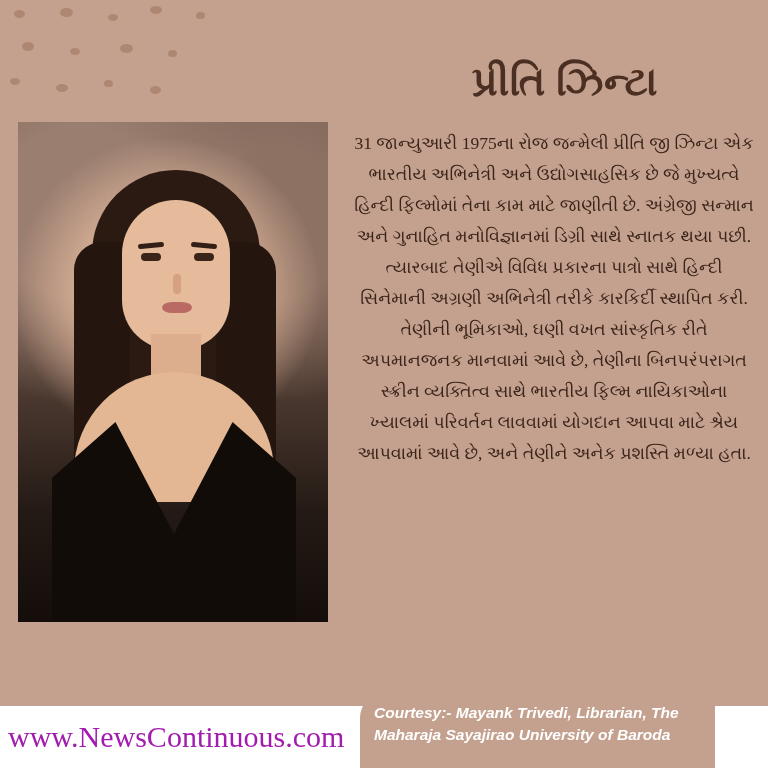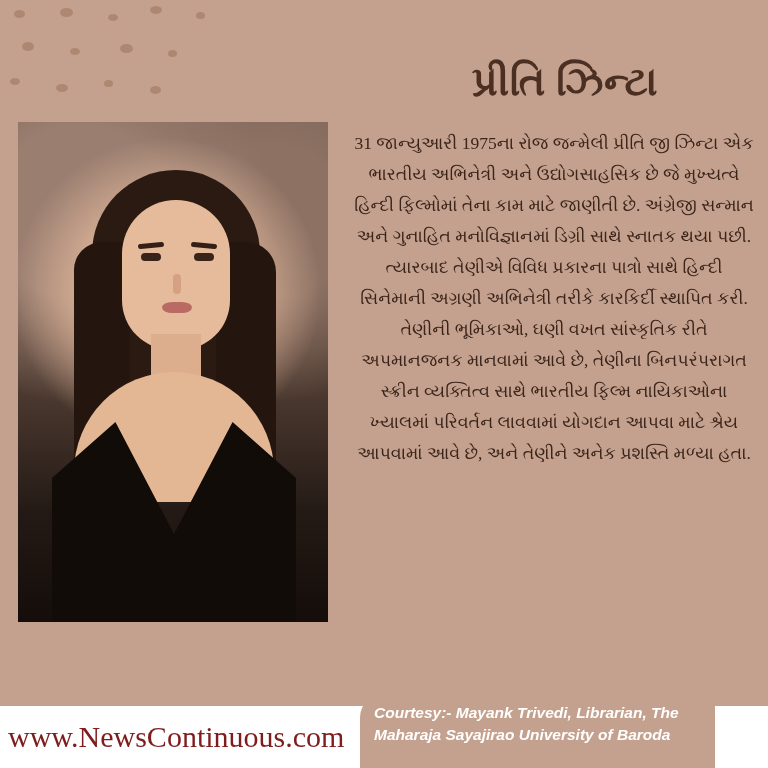--- a/index.html
+++ b/index.html
@@ -126,21 +126,21 @@
     background: #ffffff;
   }
   #bottom-bar .left-pad {
     position: absolute; left: 0; top: 0; width: 360px; height: 62px;
     background: #ffffff;
   }
   #site-url {
     position: absolute; left: 8px; top: 14px;
     font-family: "Liberation Serif", serif;
     font-size: 30px;
-    color: #7f1d1d;
+    color: #a21caf;
     white-space: nowrap;
   }
   #courtesy-box {
     position: absolute;
     left: 360px; top: -14px;
     width: 355px; height: 76px;
     background: #c4a18e;
     border-radius: 26px 0 0 0;
     padding: 10px 12px 0 14px;
   }

